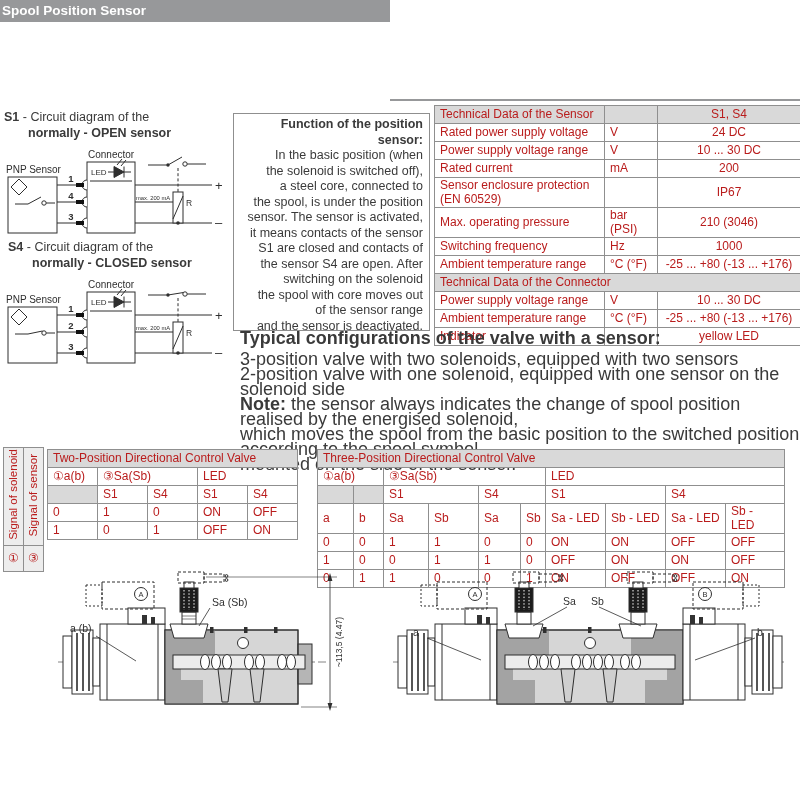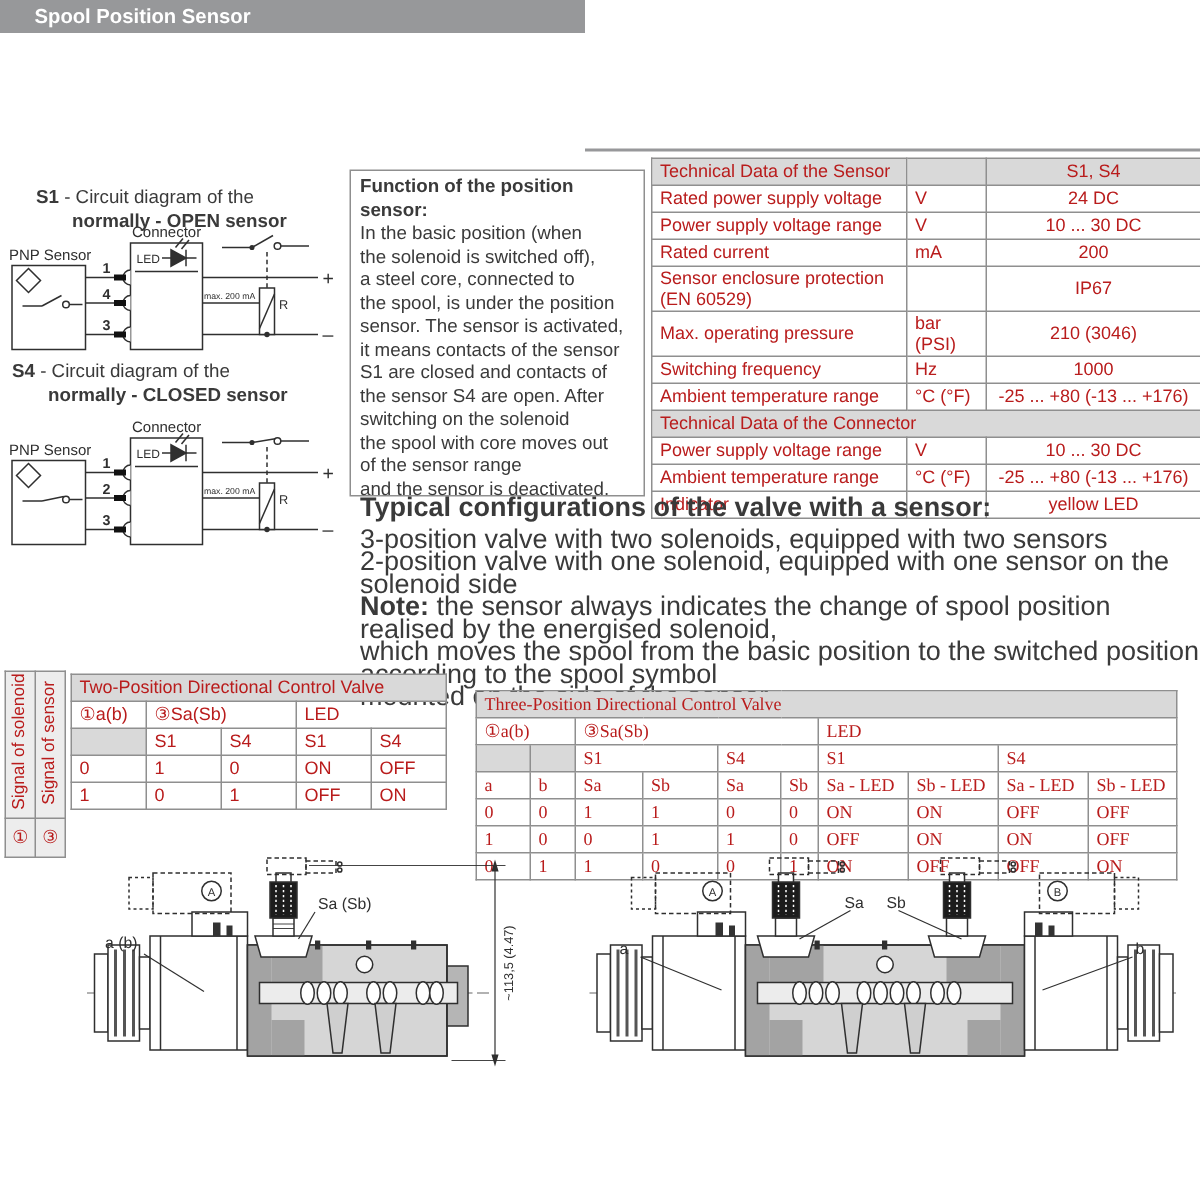--- a/index.html
+++ b/index.html
@@ -1,38 +1,38 @@
 <!DOCTYPE html>
 <html><head>
 <meta charset="utf-8">
 <style>
   html,body{margin:0;padding:0;background:#fff;}
   .page{position:relative;width:800px;height:800px;background:#fff;overflow:hidden;
         font-family:"Liberation Sans",sans-serif;color:#3a3a3a;}
   .abs{position:absolute;}
   
   .header-bar{left:0;top:80;width:390px;height:22px;background:#97989a;color:#fff;
-              font-weight:bold;font-size:13.5px;line-height:22px;padding-left:23px;box-sizing:border-box;}
+              font-weight:bold;font-size:13.5px;line-height:22px;padding-left:2px;box-sizing:border-box;}
   .header-line{left:390px;top:99px;width:410px;height:2px;background:#97989a;}
   
   .s-heading{font-size:12.5px;line-height:16px;color:#3a3a3a;}
   .s-heading .indent{padding-left:24px;font-weight:bold;}
   
   .function-box{left:233px;top:113px;width:197px;height:218px;border:1px solid #8f8f8f;
-                box-sizing:border-box;padding:3px 6px;font-size:12.5px;line-height:15.5px;}
+                box-sizing:border-box;padding:3px 6px;font-size:12.5px;line-height:15.5px;text-align:right;}
   .function-box .fb-title{font-weight:bold;}
   .function-box .fb-body{white-space:pre-line;}
   
   table{border-collapse:collapse;font-size:12px;color:#b91c1c;table-layout:fixed;}
   td{border:1px solid #8f8f8f;padding:1px 5px;height:15px;line-height:13.5px;overflow:hidden;}
   .shade{background:#d9d9d9;}
   .tc{text-align:center;}
   .tech-table{left:434px;top:105px;width:366px;}
   .two-pos{left:47px;top:449px;width:250px;}
-  .three-pos{left:317px;top:460px;width:467px;font-family:Liberation Serif, serif;}
+  .three-pos{left:317px;top:449px;width:467px;}
   
   .side-strip{left:3px;top:447px;}
   .side-strip td{background:#ededed;padding:0;text-align:center;vertical-align:middle;}
   .side-strip .lab{width:19px;height:97px;}
   .side-strip .num{height:25px;font-size:12px;}
   .vt{writing-mode:vertical-rl;transform:rotate(180deg);font-size:11.5px;white-space:nowrap;
       display:inline-block;line-height:19px;}
   
   .config{left:240px;top:331px;width:560px;font-size:18px;line-height:15px;}
   .config .cfg-title{font-weight:bold;margin-bottom:6px;}
@@ -42,21 +42,21 @@
 </head>
 <body>
 
 <div class="page">
 
   <div class="abs header-bar">
     <span>Spool Position Sensor</span>
   </div>
   <div class="abs header-line"></div>
 
-  <div class="abs s-heading" style="left:24px;top:109px;margin-top:14px;">
+  <div class="abs s-heading" style="left:4px;top:109px;">
     <div><b>S1</b><span> - Circuit diagram of the</span></div>
     <div class="indent"><span>normally - </span><b>OPEN</b><span> sensor</span></div>
   </div>
 
   <svg style="left:2px;top:146px;" width="228" height="92" viewBox="0 0 228 92">
     <g fill="none" stroke="#2f2f2f" stroke-width="1">
       <rect x="6" y="31" width="49" height="56"></rect>
       <polygon points="17,33 25,41 17,49 9,41"></polygon>
       <line x1="13" y1="58" x2="26" y2="58"></line>
       <line x1="26" y1="58" x2="39" y2="51"></line>

